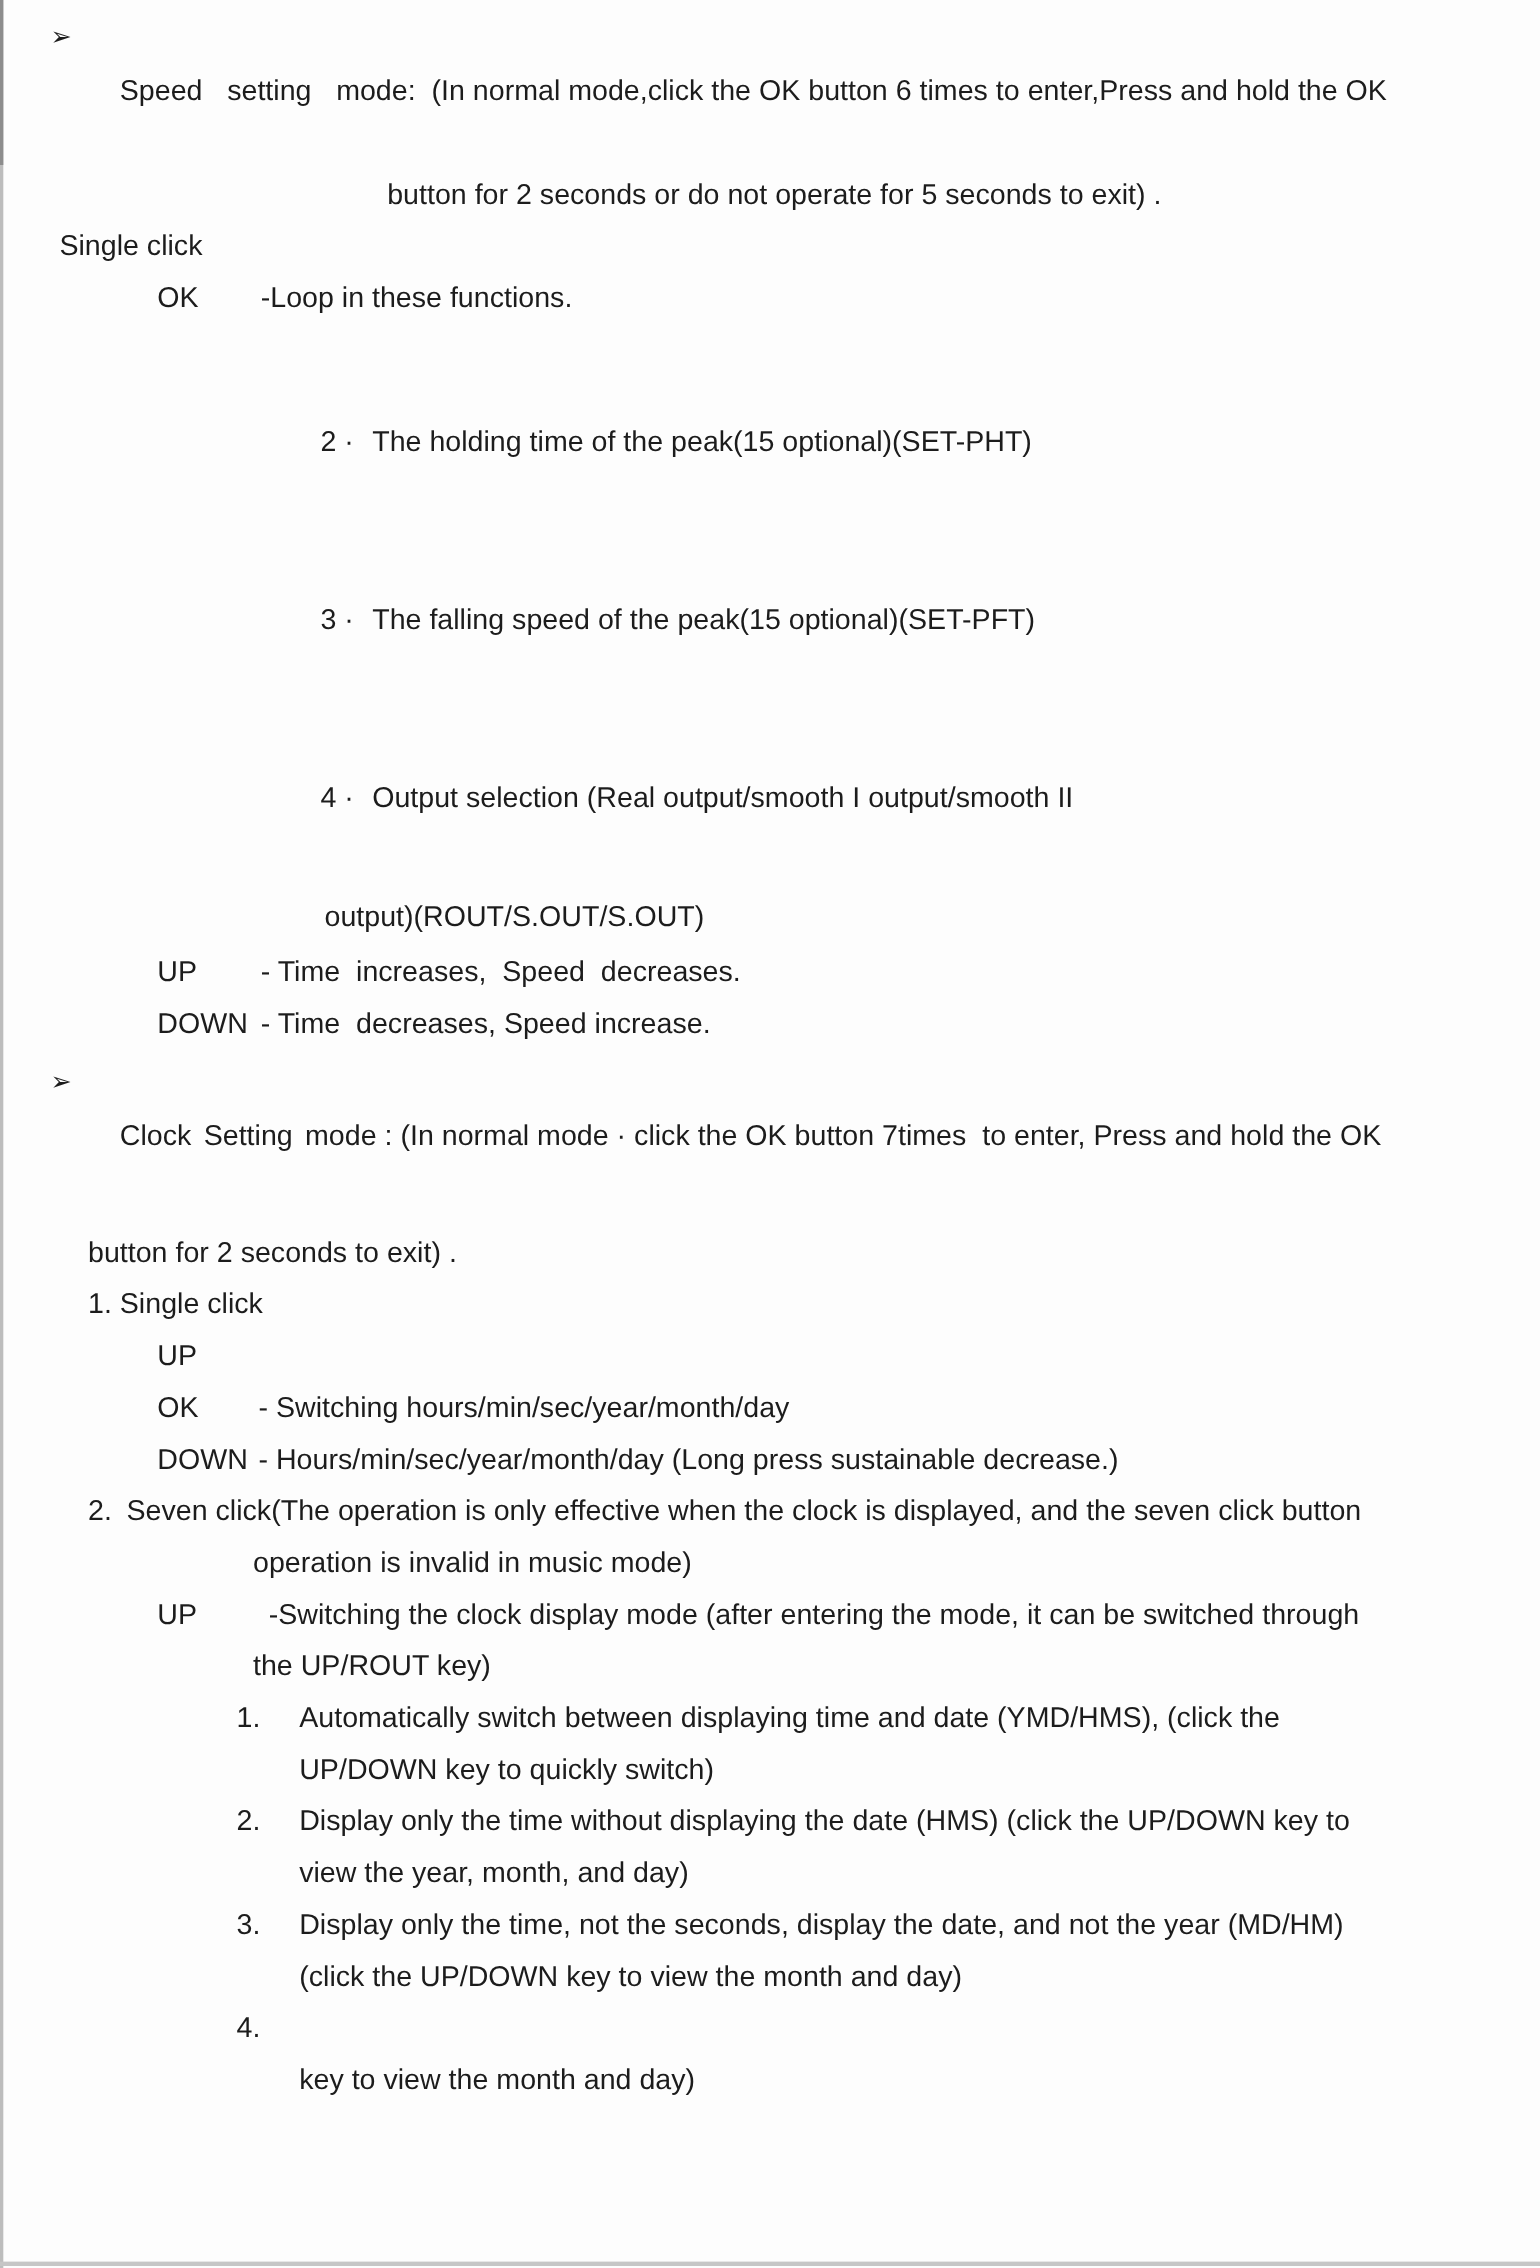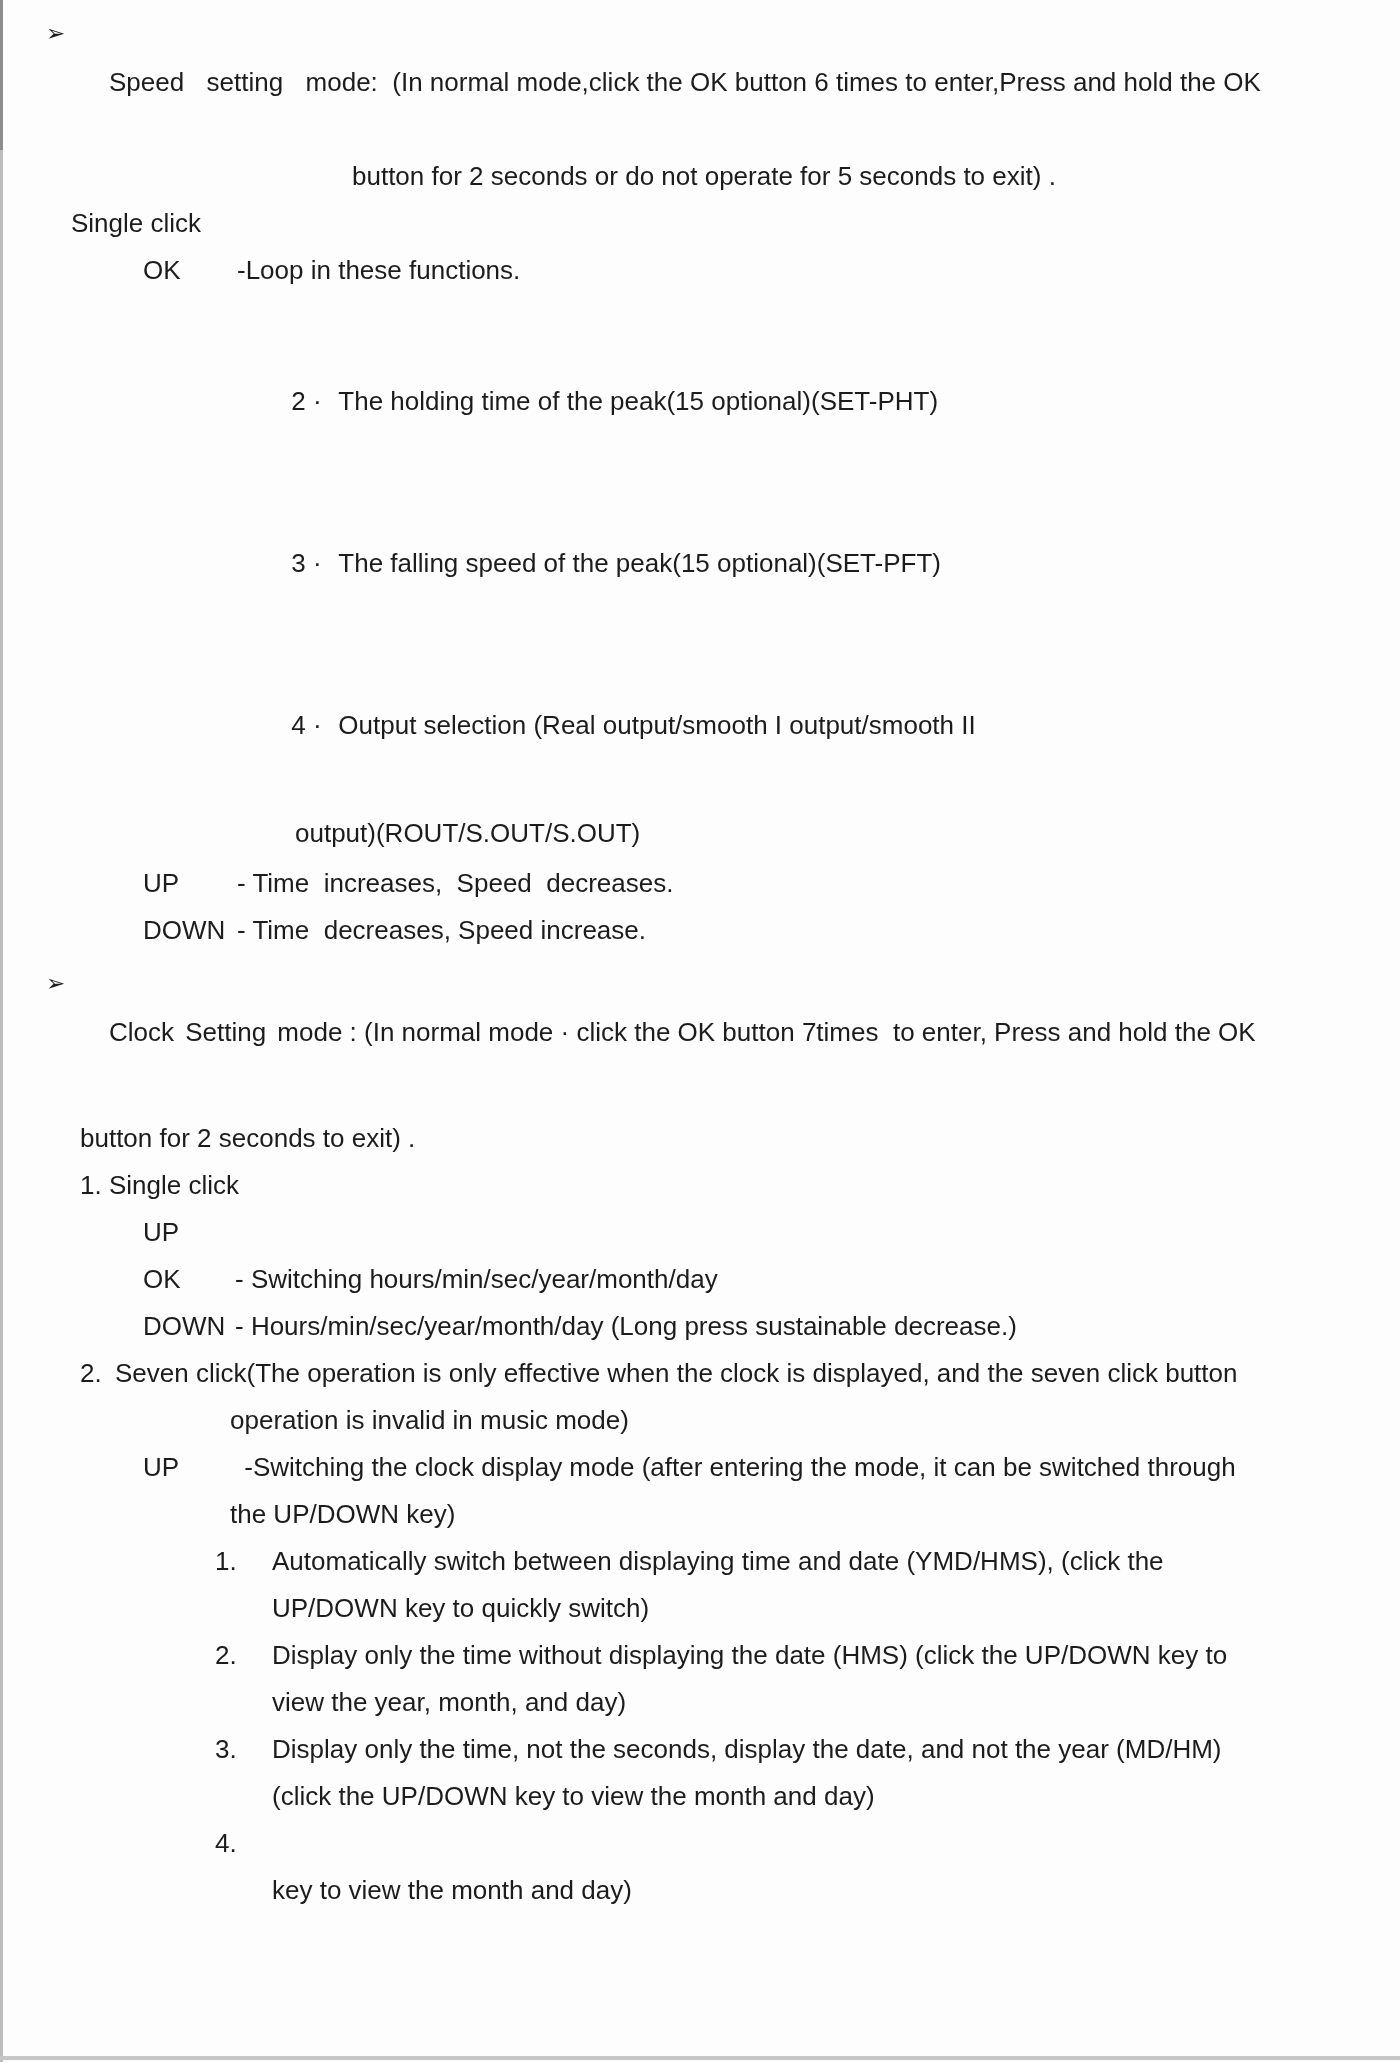--- a/index.html
+++ b/index.html
@@ -16,21 +16,21 @@
   .edge-left{position:absolute;left:0;top:0;width:3px;height:2062px;background:#bdbdbd}
   .edge-left-dark{position:absolute;left:0;top:0;width:3px;height:150px;background:#8d8d8d}
   .edge-bottom{position:absolute;left:0;bottom:2px;width:1400px;height:4px;background:#c6c6c6}
 
   .ln{line-height:47px;white-space:pre}
   .head{position:relative;padding-left:80px}
   .head .bullet{position:absolute;left:46px;top:-2px;font-size:23px}
   .b{font-weight:normal;word-spacing:4px}
 
   .ind-intro2{margin-left:352px}
-  .ind-single{margin-left:71px}
+  .ind-single{margin-left:54px}
   .ind-80{margin-left:80px}
   .ind-230{margin-left:230px}
   .ind-fncont{margin-left:295px;line-height:54px}
   .ind-modecont{margin-left:272px}
 
   .flexln{display:flex}
   .keyrow{margin-left:143px}
   .keyrow .key{width:94px;flex-shrink:0}
   .keyrow .key-c{width:92px;flex-shrink:0}
 
@@ -100,21 +100,21 @@
   </div>
 
   <div class="ln flexln seven">
     <span class="num">2.</span><span>Seven click(The operation is only effective when the clock is displayed, and the seven click button</span>
   </div>
   <div class="ln ind-230">operation is invalid in music mode)</div>
 
   <div class="ln flexln keyrow">
     <span class="key">UP</span><span> -Switching the clock display mode (after entering the mode, it can be switched through</span>
   </div>
-  <div class="ln ind-230">the UP/DOWN key)</div>
+  <div class="ln ind-230">the UP/ROUT key)</div>
 
   <div>
     <div class="ln flexln mode">
       <span class="num">1.</span><span>Automatically switch between displaying time and date (YMD/HMS), (click the</span>
     </div>
     <div class="ln ind-modecont">UP/DOWN key to quickly switch)</div>
     <div class="ln flexln mode">
       <span class="num">2.</span><span>Display only the time without displaying the date (HMS) (click the UP/DOWN key to</span>
     </div>
     <div class="ln ind-modecont">view the year, month, and day)</div>

